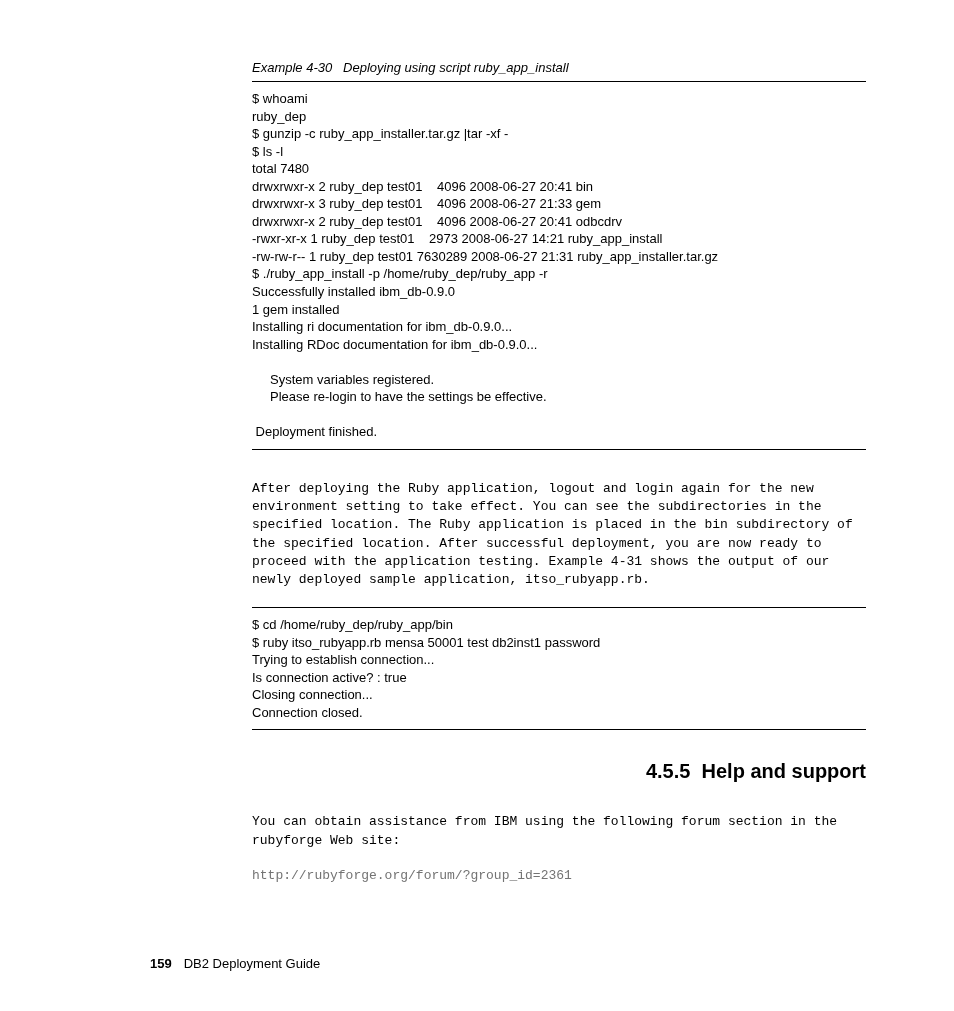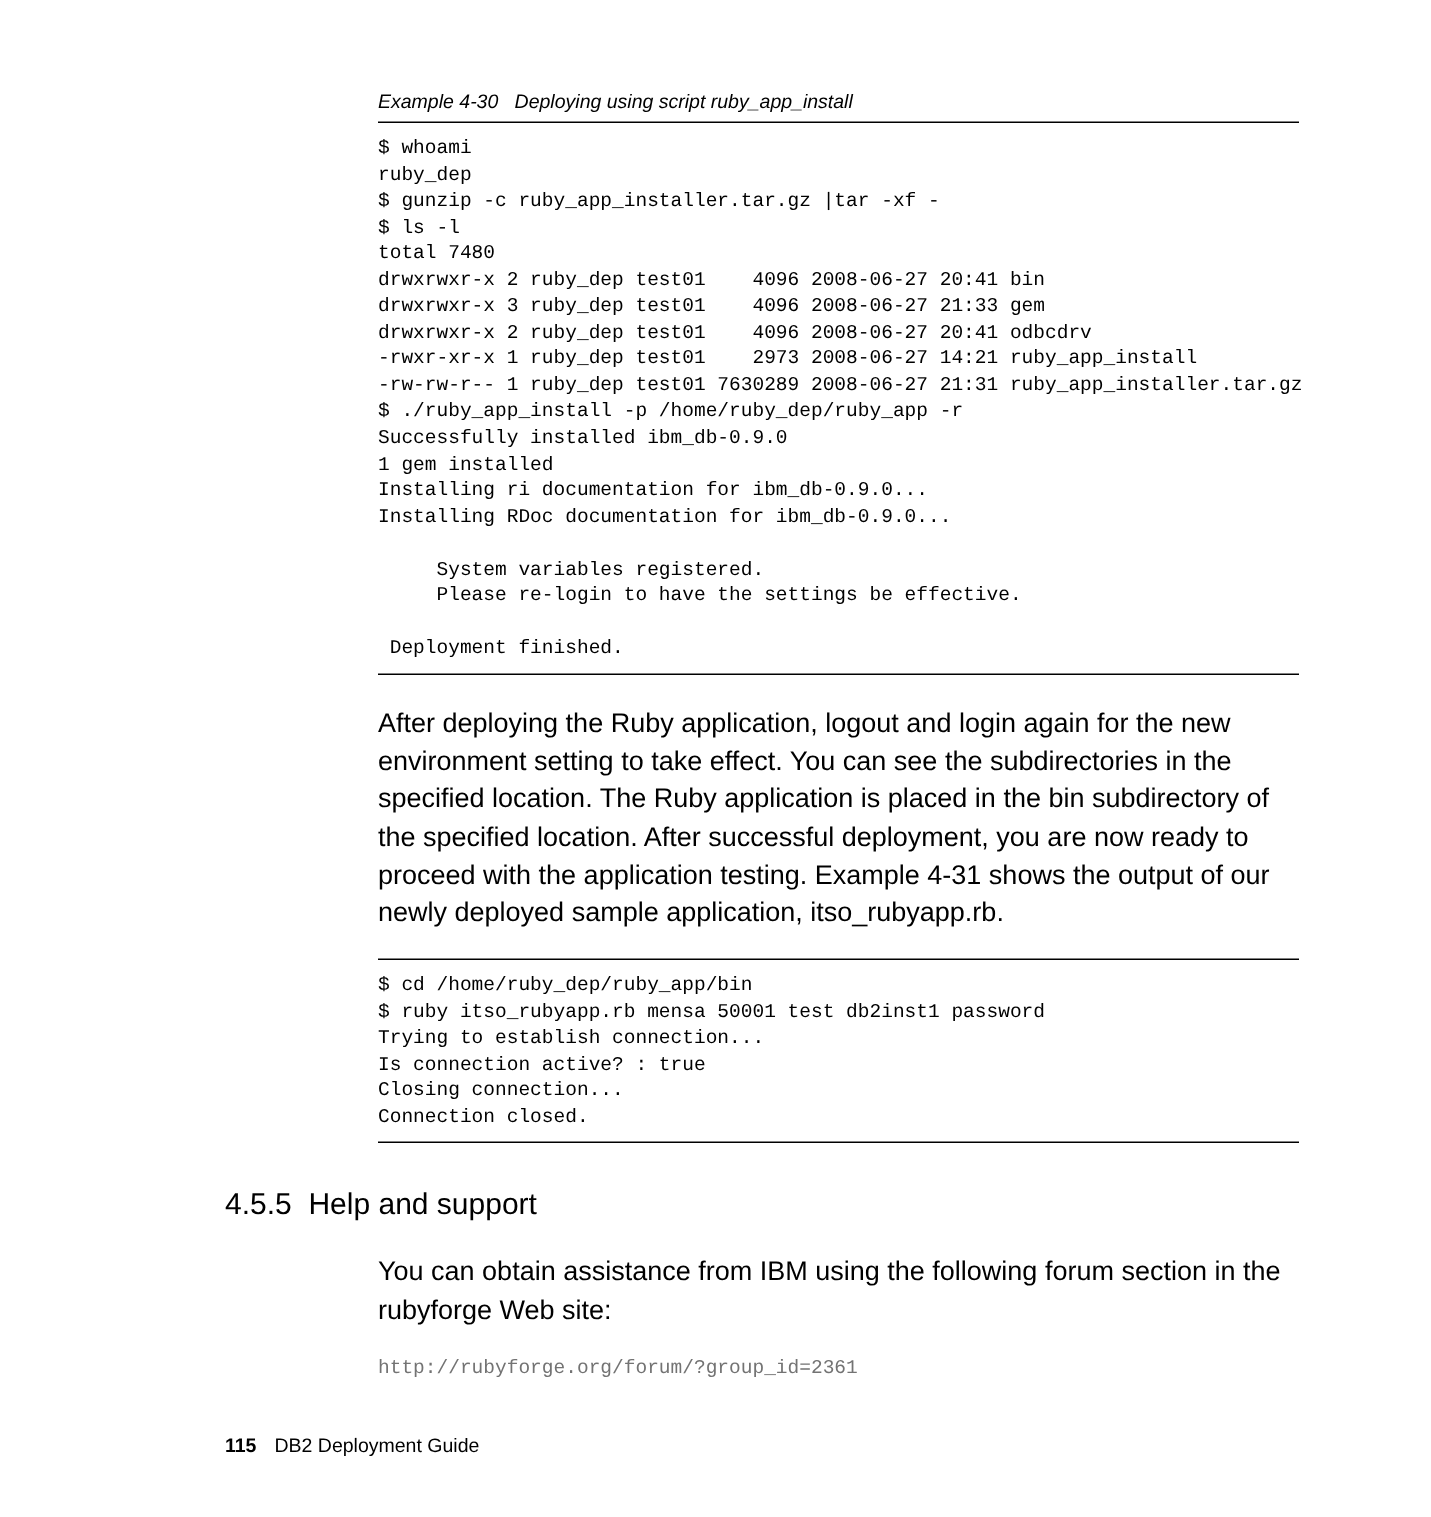--- a/index.html
+++ b/index.html
@@ -20,34 +20,36 @@
     font-size: 13px;
     margin-bottom: 6px;
   }
   .example-caption .num {
     font-style: italic;
   }
   .codeblock {
     border-top: 1px solid #000;
     border-bottom: 1px solid #000;
     padding: 8px 0;
-    font-family: Liberation Mono, monospace;
+    font-family: Liberation Sans, sans-serif;
     font-size: 13px;
     line-height: 1.35;
     white-space: pre;
   }
   .bodytext {
-    font-size: 18px;
+    font-size: 13px;
     line-height: 1.4;
-    margin: 20px 0 18px 102px;
+    margin: 30px 0 18px 102px;
+    font-family: Liberation Mono, monospace;
   }
   .section-heading {
     font-size: 20px;
-    font-weight: normal;
+    font-weight: bold;
     margin: 30px 0 14px 0;
+    text-align: right;
   }
   .link {
     font-family: "Courier New", Courier, monospace;
     font-size: 13px;
     color: #737373;
     margin-left: 102px;
   }
   .footer {
     position: absolute;
     bottom: 40px;
@@ -108,14 +110,14 @@
     <span>4.5.5</span>&nbsp;&nbsp;<span>Help and support</span>
   </div>
 
   <div class="bodytext">You can obtain assistance from IBM using the following forum section in the rubyforge Web site:</div>
 
   <div class="link">http://rubyforge.org/forum/?group_id=2361</div>
 
 </div>
 
 <div class="footer">
-  <span class="pnum">115</span><span>DB2 Deployment Guide</span>
+  <span class="pnum">159</span><span>DB2 Deployment Guide</span>
 </div>
 
 </body></html>

